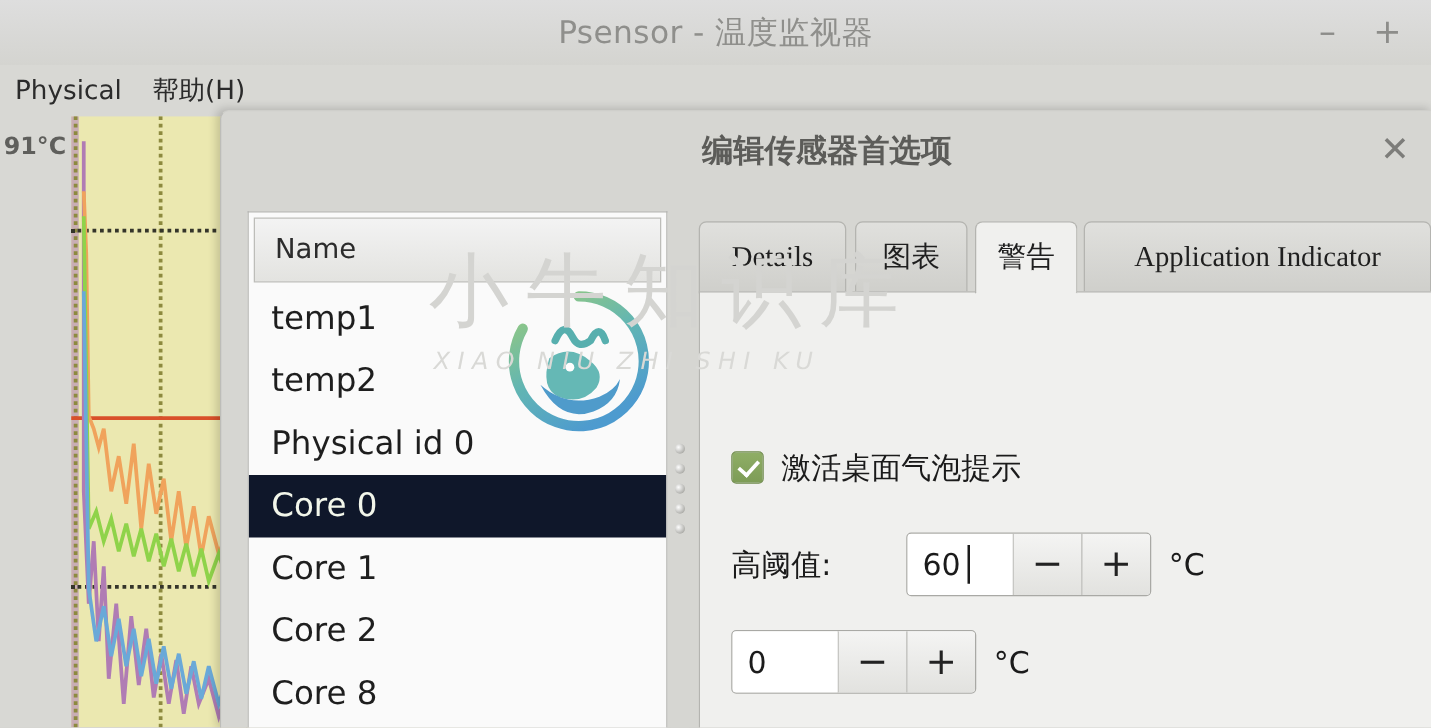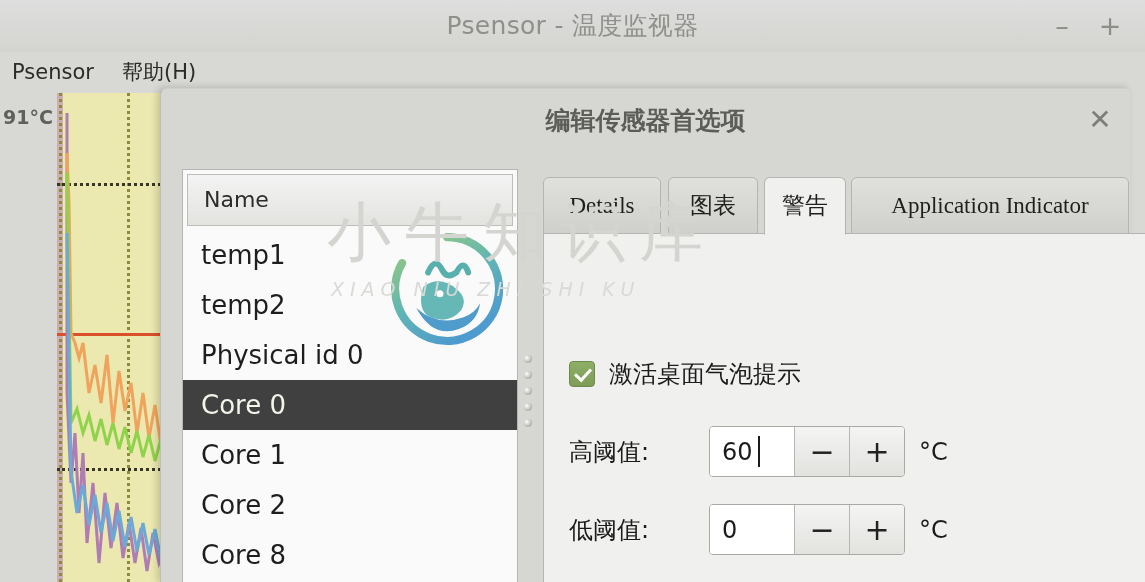--- a/index.html
+++ b/index.html
@@ -71,21 +71,21 @@
     position: absolute; left: 0; width: 343px; height: 3px;
     background: #d9502a;
   }
   .graph-left-edge {
     position: absolute; left: 0; top: 0; width: 6px; height: 489px;
     background: #c9aeb4;
   }
 
   
   .dialog {
-    position: absolute; left: 160px; top: 88px;
+    position: absolute; left: 176px; top: 88px;
     width: 969px; height: 494px;
     background: #d6d6d2;
     border-top-left-radius: 7px;
     border-left: 1px solid #bdbdb9;
     border-top: 1px solid #cfcfcb;
     box-shadow: -3px -1px 7px rgba(0,0,0,0.16);
   }
   .dialog-title {
     position: absolute; left: 0; top: 0; width: 969px; height: 64px;
     line-height: 64px; text-align: center;
@@ -118,21 +118,21 @@
   }
   .list-body {
     position: absolute; left: 0; top: 60px; width: 334px; height: 354px;
   }
   .list-row {
     position: relative; height: 50px; line-height: 50px;
     padding-left: 18px; font-size: 26px; color: #1e1e1e;
     box-sizing: border-box; cursor: default;
   }
   .list-row.selected {
-    background: #404040;
+    background: #0f172a;
     color: #f2f6ea;
   }
 
   
   .wm-logo {
     position: absolute; left: 205px; top: 60px;
     width: 118px; height: 118px;
     pointer-events: none; opacity: 0.92;
   }
 
@@ -264,21 +264,21 @@
 
 <div id="root">
 
   <div class="titlebar">
     <div class="titlebar-title">Psensor - 温度监视器</div>
     <div class="win-btn win-min">–</div>
     <div class="win-btn win-max">+</div>
   </div>
 
   <div class="menubar">
-    <div class="menu-item menu-psensor">Psensor</div>
+    <div class="menu-item menu-psensor">Physical</div>
     <div class="menu-item menu-help">帮助(H)</div>
   </div>
 
   <div class="graph-wrap">
     <div class="graph-label">91°C</div>
     <div class="graph-plot">
       <div class="graph-left-edge"></div>
       <div class="gridline-v" style="left:2px;"></div>
       <div class="gridline-v" style="left:70px;"></div>
       <div class="gridline-v" style="left:140px;"></div>
@@ -356,21 +356,20 @@
             <span>60</span>
             <span class="caret"></span>
           </div>
           <div class="spin-btn">−</div>
           <div class="spin-btn">+</div>
         </div>
         <div class="unit">°C</div>
       </div>
 
       <div class="field-row field-low">
-        <div class="field-label">低阈值:</div>
         <div class="spin">
           <div class="spin-input">
             <span>0</span>
           </div>
           <div class="spin-btn">−</div>
           <div class="spin-btn">+</div>
         </div>
         <div class="unit">°C</div>
       </div>
     </div>

